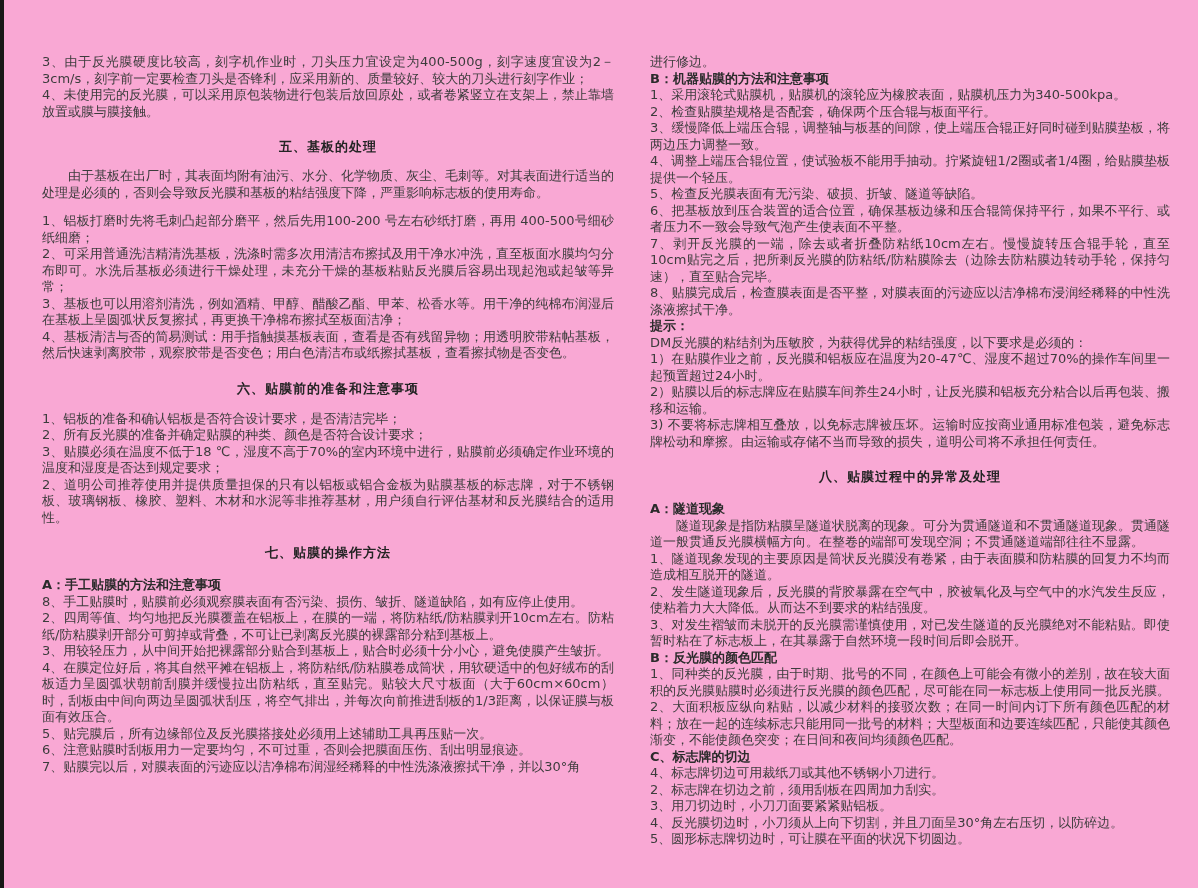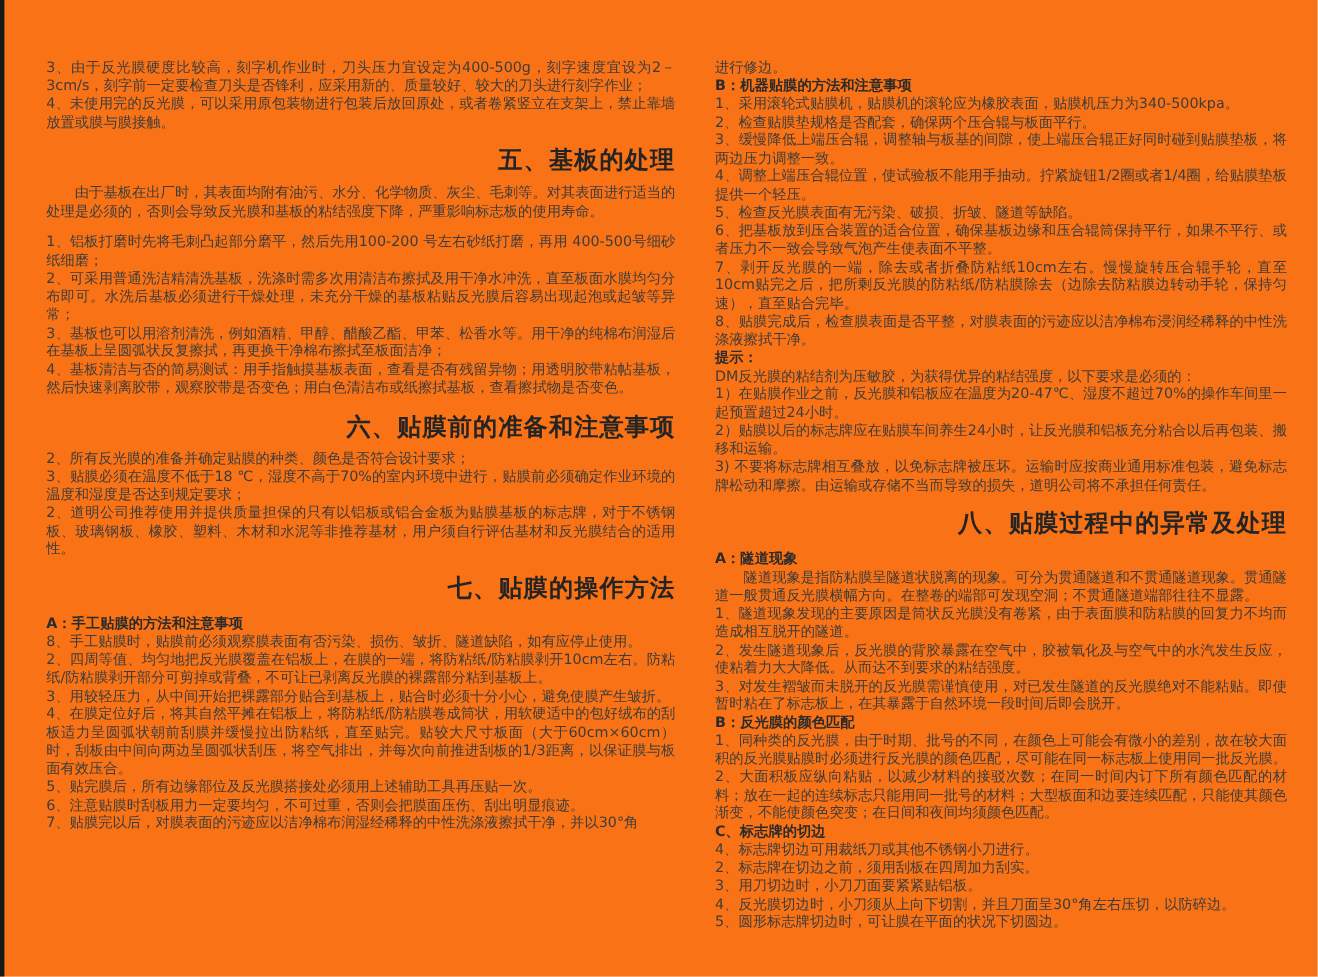--- a/index.html
+++ b/index.html
@@ -4,21 +4,21 @@
 <style>
   html, body {
     margin: 0;
     padding: 0;
     background: #ffffff;
   }
   .page {
     position: relative;
     width: 1198px;
     height: 888px;
-    background: #f97316;
+    background: #f9a8d4;
     overflow: hidden;
     font-family: "DejaVu Sans", "Liberation Sans", sans-serif;
     color: #3c3c3c;
   }
   .edge-strip {
     position: absolute;
     left: 0;
     top: 0;
     width: 4px;
     height: 100%;
@@ -34,26 +34,26 @@
   .col {
     font-size: 13px;
     line-height: 16.5px;
     text-align: justify;
   }
   .col-left  { width: 572px; }
   .col-right { width: 520px; }
   .col p { margin: 0; }
   .section-title {
     margin: 15px 0 9px 0;
-    font-size: 22px;
+    font-size: 13px;
     line-height: 24px;
     font-weight: 700;
     color: #242424;
     letter-spacing: 1px;
-    text-align: right;
+    text-align: center;
   }
   .subhead {
     font-weight: 700;
     color: #2b2b2b;
     margin: 0;
   }
   .mt  { margin-top: 12px !important; }
   .mt-sm { margin-top: 10px !important; }
   .indent { text-indent: 2em; }
   .bold { font-weight: 700; color: #2b2b2b; }
@@ -71,20 +71,21 @@
       <p>4、未使用完的反光膜，可以采用原包装物进行包装后放回原处，或者卷紧竖立在支架上，禁止靠墙放置或膜与膜接触。</p>
 
       <h2 class="section-title">五、基板的处理</h2>
       <p class="indent">由于基板在出厂时，其表面均附有油污、水分、化学物质、灰尘、毛刺等。对其表面进行适当的处理是必须的，否则会导致反光膜和基板的粘结强度下降，严重影响标志板的使用寿命。</p>
       <p class="mt">1、铝板打磨时先将毛刺凸起部分磨平，然后先用100-200 号左右砂纸打磨，再用 400-500号细砂纸细磨；</p>
       <p>2、可采用普通洗洁精清洗基板，洗涤时需多次用清洁布擦拭及用干净水冲洗，直至板面水膜均匀分布即可。水洗后基板必须进行干燥处理，未充分干燥的基板粘贴反光膜后容易出现起泡或起皱等异常；</p>
       <p>3、基板也可以用溶剂清洗，例如酒精、甲醇、醋酸乙酯、甲苯、松香水等。用干净的纯棉布润湿后在基板上呈圆弧状反复擦拭，再更换干净棉布擦拭至板面洁净；</p>
       <p>4、基板清洁与否的简易测试：用手指触摸基板表面，查看是否有残留异物；用透明胶带粘帖基板，然后快速剥离胶带，观察胶带是否变色；用白色清洁布或纸擦拭基板，查看擦拭物是否变色。</p>
 
       <h2 class="section-title">六、贴膜前的准备和注意事项</h2>
+      <p class="mt-sm">1、铝板的准备和确认铝板是否符合设计要求，是否清洁完毕；</p>
       <p>2、所有反光膜的准备并确定贴膜的种类、颜色是否符合设计要求；</p>
       <p>3、贴膜必须在温度不低于18 ℃，湿度不高于70%的室内环境中进行，贴膜前必须确定作业环境的温度和湿度是否达到规定要求；</p>
       <p>2、道明公司推荐使用并提供质量担保的只有以铝板或铝合金板为贴膜基板的标志牌，对于不锈钢板、玻璃钢板、橡胶、塑料、木材和水泥等非推荐基材，用户须自行评估基材和反光膜结合的适用性。</p>
 
       <h2 class="section-title">七、贴膜的操作方法</h2>
       <p class="subhead mt">A：手工贴膜的方法和注意事项</p>
       <p>8、手工贴膜时，贴膜前必须观察膜表面有否污染、损伤、皱折、隧道缺陷，如有应停止使用。</p>
       <p>2、四周等值、均匀地把反光膜覆盖在铝板上，在膜的一端，将防粘纸/防粘膜剥开10cm左右。防粘纸/防粘膜剥开部分可剪掉或背叠，不可让已剥离反光膜的裸露部分粘到基板上。</p>
       <p>3、用较轻压力，从中间开始把裸露部分贴合到基板上，贴合时必须十分小心，避免使膜产生皱折。</p>
       <p>4、在膜定位好后，将其自然平摊在铝板上，将防粘纸/防粘膜卷成筒状，用软硬适中的包好绒布的刮板适力呈圆弧状朝前刮膜并缓慢拉出防粘纸，直至贴完。贴较大尺寸板面（大于60cm×60cm）时，刮板由中间向两边呈圆弧状刮压，将空气排出，并每次向前推进刮板的1/3距离，以保证膜与板面有效压合。</p>

